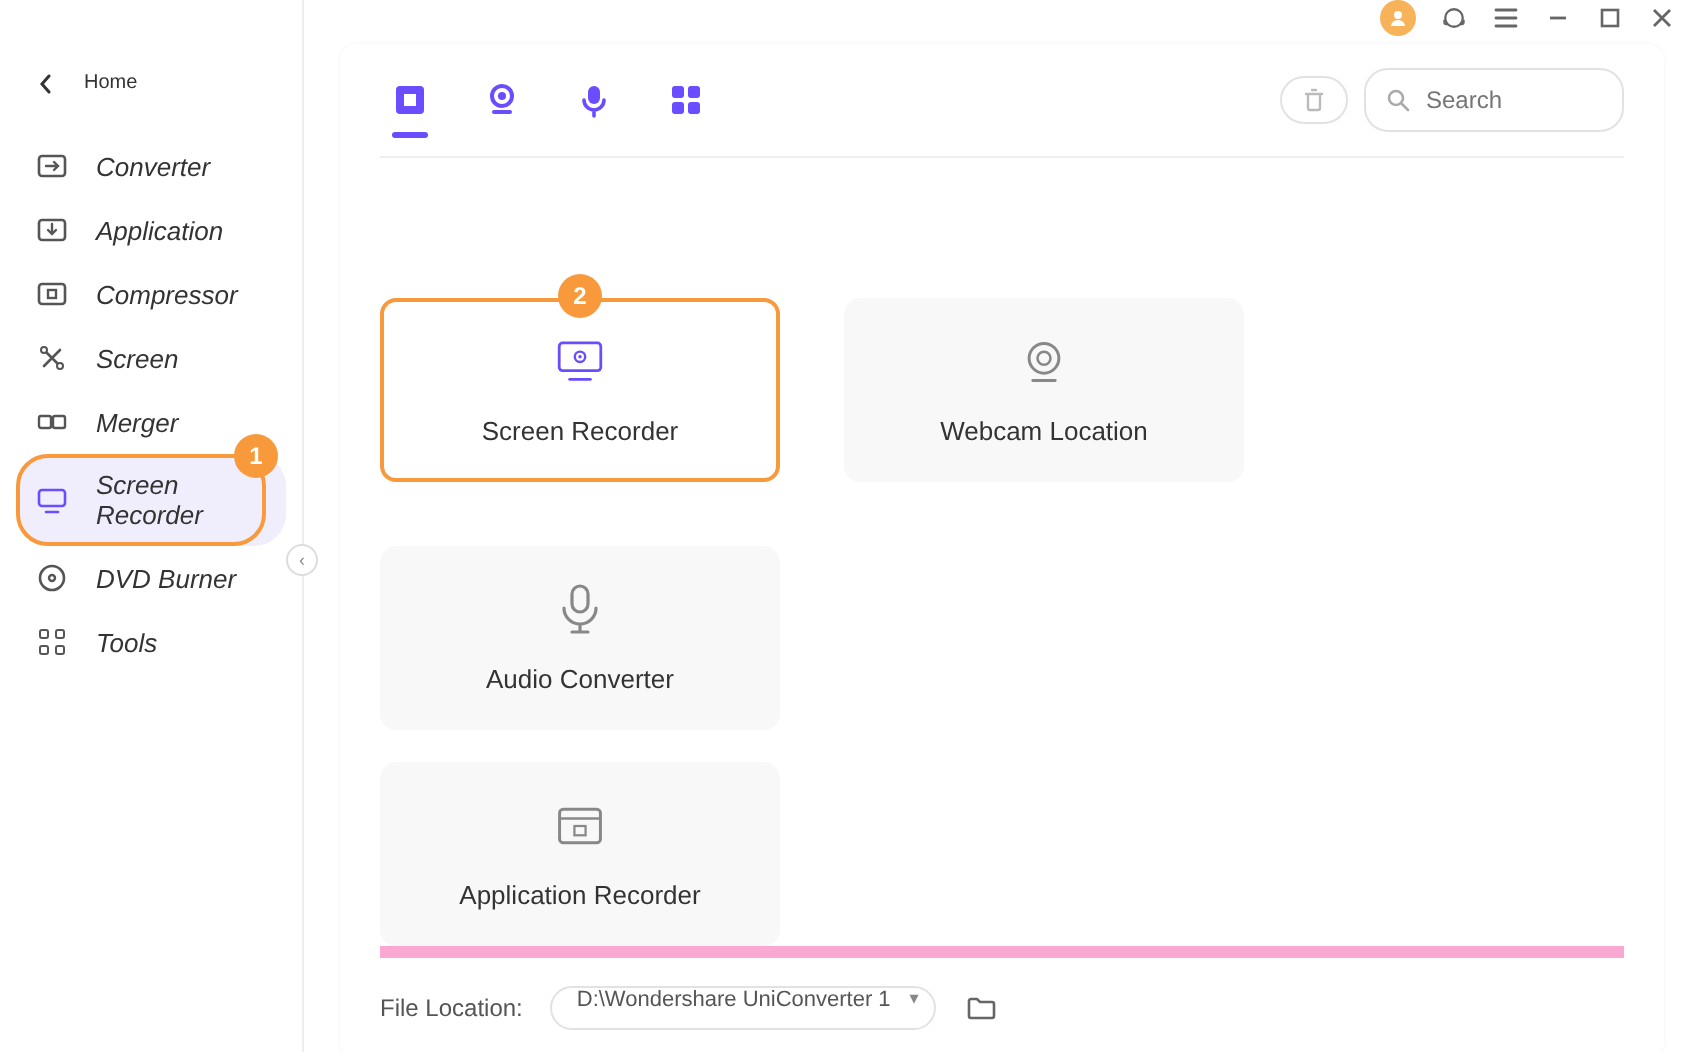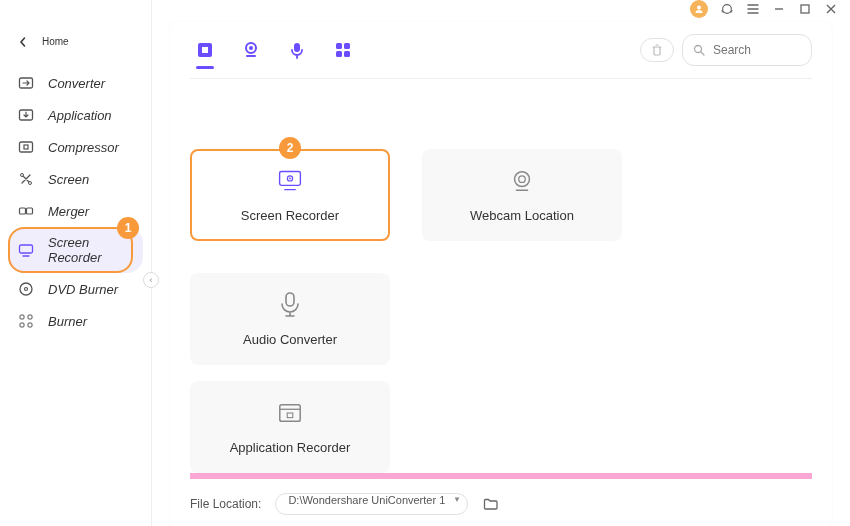--- a/index.html
+++ b/index.html
@@ -128,21 +128,21 @@
     </div>
     <div class="nav-item">
       <span class="icon">
           <svg width="16" height="16" viewBox="0 0 16 16">
             <rect x="2" y="2" width="4" height="4" rx="1" stroke="#555" fill="none"></rect>
             <rect x="10" y="2" width="4" height="4" rx="1" stroke="#555" fill="none"></rect>
             <rect x="2" y="10" width="4" height="4" rx="1" stroke="#555" fill="none"></rect>
             <rect x="10" y="10" width="4" height="4" rx="1" stroke="#555" fill="none"></rect>
           </svg>
         </span>
-      <span class="label">Burner</span>
+      <span class="label">Tools</span>
     </div>
 
     <div class="collapse-handle">‹</div>
   </div>
 
   <div class="main">
     <div class="titlebar">
       <div class="avatar">
           <svg width="10" height="10" viewBox="0 0 10 10">
             <circle cx="5" cy="3.5" r="2" fill="#fff"></circle>

